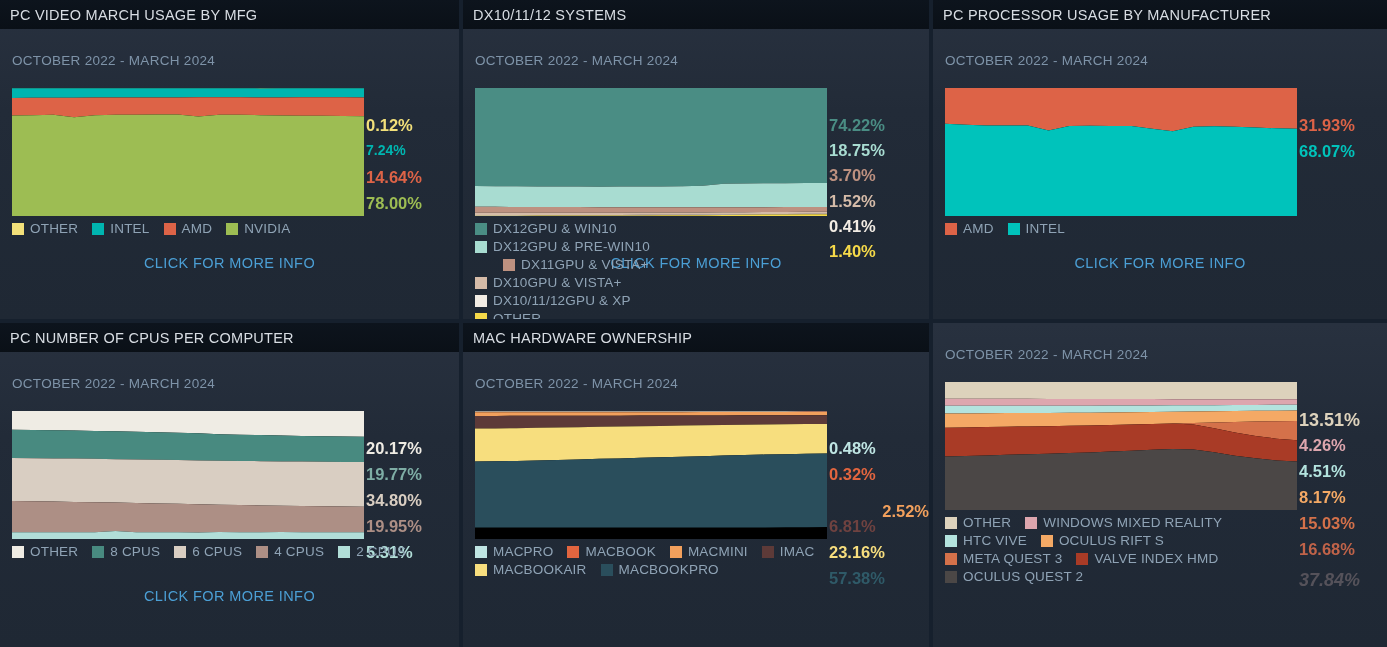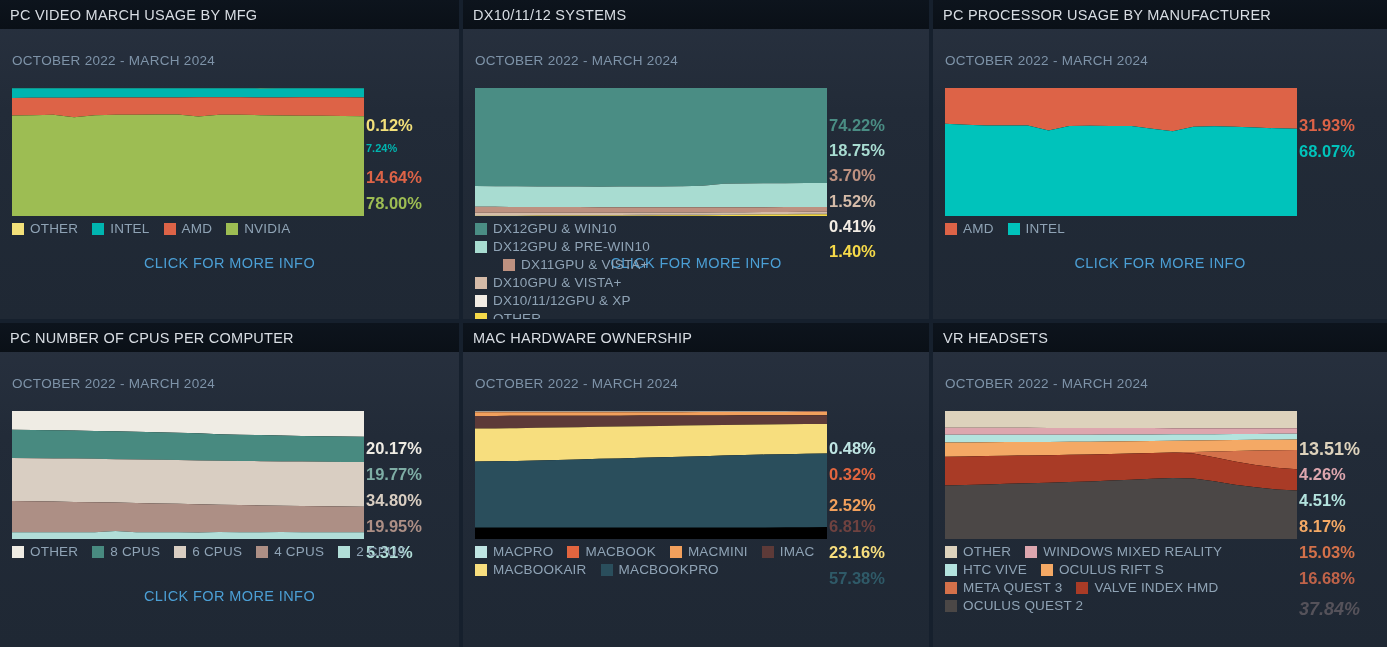--- a/index.html
+++ b/index.html
@@ -119,21 +119,21 @@
         <div class="chart-wrap" style="top: 59px;">
           <svg width="352" height="128" class="chart-svg">
             <rect x="0" y="0" width="352" height="128" fill="#000000"></rect>
             <path d="M 0.00 0.00 L 20.71 0.00 L 41.41 0.00 L 62.12 0.00 L 82.82 0.00 L 103.53 0.00 L 124.24 0.00 L 144.94 0.00 L 165.65 0.00 L 186.35 0.00 L 207.06 0.00 L 227.76 0.00 L 248.47 0.00 L 269.18 0.00 L 289.88 0.00 L 310.59 0.00 L 331.29 0.00 L 352.00 0.00 L 352.00 0.15 L 331.29 0.15 L 310.59 0.15 L 289.88 0.15 L 269.18 0.15 L 248.47 0.38 L 227.76 0.15 L 207.06 0.15 L 186.35 0.17 L 165.65 0.17 L 144.94 0.17 L 124.24 0.17 L 103.53 0.17 L 82.82 0.17 L 62.12 0.18 L 41.41 0.18 L 20.71 0.19 L 0.00 0.20 Z" fill="#f2e07a"></path>
             <path d="M 0.00 0.20 L 20.71 0.19 L 41.41 0.18 L 62.12 0.18 L 82.82 0.17 L 103.53 0.17 L 124.24 0.17 L 144.94 0.17 L 165.65 0.17 L 186.35 0.17 L 207.06 0.15 L 227.76 0.15 L 248.47 0.38 L 269.18 0.15 L 289.88 0.15 L 310.59 0.15 L 331.29 0.15 L 352.00 0.15 L 352.00 9.42 L 331.29 9.37 L 310.59 9.31 L 289.88 9.37 L 269.18 9.50 L 248.47 9.47 L 227.76 9.37 L 207.06 9.18 L 186.35 9.25 L 165.65 9.51 L 144.94 9.57 L 124.24 9.38 L 103.53 9.45 L 82.82 9.51 L 62.12 9.84 L 41.41 9.65 L 20.71 9.79 L 0.00 9.93 Z" fill="#00b5b0"></path>
             <path d="M 0.00 9.93 L 20.71 9.79 L 41.41 9.65 L 62.12 9.84 L 82.82 9.51 L 103.53 9.45 L 124.24 9.38 L 144.94 9.57 L 165.65 9.51 L 186.35 9.25 L 207.06 9.18 L 227.76 9.37 L 248.47 9.47 L 269.18 9.50 L 289.88 9.37 L 310.59 9.31 L 331.29 9.37 L 352.00 9.42 L 352.00 28.16 L 331.29 27.99 L 310.59 27.74 L 289.88 27.67 L 269.18 27.55 L 248.47 27.14 L 227.76 26.78 L 207.06 26.71 L 186.35 28.58 L 165.65 26.41 L 144.94 26.60 L 124.24 26.66 L 103.53 26.85 L 82.82 27.30 L 62.12 29.30 L 41.41 26.80 L 20.71 27.20 L 0.00 27.47 Z" fill="#dd6347"></path>
             <path d="M 0.00 27.47 L 20.71 27.20 L 41.41 26.80 L 62.12 29.30 L 82.82 27.30 L 103.53 26.85 L 124.24 26.66 L 144.94 26.60 L 165.65 26.41 L 186.35 28.58 L 207.06 26.71 L 227.76 26.78 L 248.47 27.14 L 269.18 27.55 L 289.88 27.67 L 310.59 27.74 L 331.29 27.99 L 352.00 28.16 L 352.00 128.00 L 331.29 128.00 L 310.59 128.00 L 289.88 128.00 L 269.18 128.00 L 248.47 128.00 L 227.76 128.00 L 207.06 128.00 L 186.35 128.00 L 165.65 128.00 L 144.94 128.00 L 124.24 128.00 L 103.53 128.00 L 82.82 128.00 L 62.12 128.00 L 41.41 128.00 L 20.71 128.00 L 0.00 128.00 Z" fill="#9dbd53"></path>
           </svg>
         </div>
         <div class="value-line" style="left: 366px; top: 87px; color: rgb(242, 224, 122); font-size: 16.5px; font-weight: bold;">0.12%</div>
-        <div class="value-line" style="left: 366px; top: 113px; color: rgb(0, 181, 176); font-size: 11px; font-weight: bold;">7.24%</div>
+        <div class="value-line" style="left: 366px; top: 113px; color: rgb(0, 181, 176); font-size: 14px; font-weight: bold;">7.24%</div>
         <div class="value-line" style="left: 366px; top: 139px; color: rgb(221, 99, 71); font-size: 16.5px; font-weight: bold;">14.64%</div>
         <div class="value-line" style="left: 366px; top: 165px; color: rgb(157, 189, 83); font-size: 16.5px; font-weight: bold;">78.00%</div>
         <div class="legend" style="left: 12px; top: 192px; width: 430px;">
           <div class="legend-item" style="margin-right: 14px; margin-bottom: 3px;">
             <span class="swatch" style="background: rgb(242, 224, 122);"></span>
             <span class="legend-label">OTHER</span>
           </div>
           <div class="legend-item" style="margin-right: 14px; margin-bottom: 3px;">
             <span class="swatch" style="background: rgb(0, 181, 176);"></span>
             <span class="legend-label">INTEL</span>
@@ -288,21 +288,21 @@
             <path d="M 0.00 0.00 L 20.71 0.00 L 41.41 0.00 L 62.12 0.00 L 82.82 0.00 L 103.53 0.00 L 124.24 0.00 L 144.94 0.00 L 165.65 0.00 L 186.35 0.00 L 207.06 0.00 L 227.76 0.00 L 248.47 0.00 L 269.18 0.00 L 289.88 0.00 L 310.59 0.00 L 331.29 0.00 L 352.00 0.00 L 352.00 0.61 L 331.29 0.61 L 310.59 0.63 L 289.88 0.64 L 269.18 0.64 L 248.47 0.65 L 227.76 0.67 L 207.06 0.68 L 186.35 0.69 L 165.65 0.70 L 144.94 0.72 L 124.24 0.73 L 103.53 0.74 L 82.82 0.76 L 62.12 0.77 L 41.41 0.78 L 20.71 0.79 L 0.00 0.79 Z" fill="#bfe5e3"></path>
             <path d="M 0.00 0.79 L 20.71 0.79 L 41.41 0.78 L 62.12 0.77 L 82.82 0.76 L 103.53 0.74 L 124.24 0.73 L 144.94 0.72 L 165.65 0.70 L 186.35 0.69 L 207.06 0.68 L 227.76 0.67 L 248.47 0.65 L 269.18 0.64 L 289.88 0.64 L 310.59 0.63 L 331.29 0.61 L 352.00 0.61 L 352.00 1.02 L 331.29 1.02 L 310.59 1.05 L 289.88 1.06 L 269.18 1.08 L 248.47 1.09 L 227.76 1.11 L 207.06 1.14 L 186.35 1.15 L 165.65 1.18 L 144.94 1.20 L 124.24 1.22 L 103.53 1.24 L 82.82 1.27 L 62.12 1.28 L 41.41 1.31 L 20.71 1.33 L 0.00 1.33 Z" fill="#e2653f"></path>
             <path d="M 0.00 1.33 L 20.71 1.33 L 41.41 1.31 L 62.12 1.28 L 82.82 1.27 L 103.53 1.24 L 124.24 1.22 L 144.94 1.20 L 165.65 1.18 L 186.35 1.15 L 207.06 1.14 L 227.76 1.11 L 248.47 1.09 L 269.18 1.08 L 289.88 1.06 L 310.59 1.05 L 331.29 1.02 L 352.00 1.02 L 352.00 4.25 L 331.29 4.26 L 310.59 4.30 L 289.88 4.33 L 269.18 4.36 L 248.47 4.39 L 227.76 4.44 L 207.06 4.49 L 186.35 4.53 L 165.65 4.58 L 144.94 4.63 L 124.24 4.67 L 103.53 4.72 L 82.82 4.77 L 62.12 4.81 L 41.41 4.85 L 20.71 4.90 L 0.00 4.92 Z" fill="#f2a05c"></path>
             <path d="M 0.00 4.92 L 20.71 4.90 L 41.41 4.85 L 62.12 4.81 L 82.82 4.77 L 103.53 4.72 L 124.24 4.67 L 144.94 4.63 L 165.65 4.58 L 186.35 4.53 L 207.06 4.49 L 227.76 4.44 L 248.47 4.39 L 269.18 4.36 L 289.88 4.33 L 310.59 4.30 L 331.29 4.26 L 352.00 4.25 L 352.00 12.97 L 331.29 13.09 L 310.59 13.26 L 289.88 13.48 L 269.18 13.71 L 248.47 13.99 L 227.76 14.30 L 207.06 14.60 L 186.35 14.90 L 165.65 15.21 L 144.94 15.58 L 124.24 15.87 L 103.53 16.18 L 82.82 16.55 L 62.12 16.84 L 41.41 17.14 L 20.71 17.38 L 0.00 17.59 Z" fill="#5d3a38"></path>
             <path d="M 0.00 17.59 L 20.71 17.38 L 41.41 17.14 L 62.12 16.84 L 82.82 16.55 L 103.53 16.18 L 124.24 15.87 L 144.94 15.58 L 165.65 15.21 L 186.35 14.90 L 207.06 14.60 L 227.76 14.30 L 248.47 13.99 L 269.18 13.71 L 289.88 13.48 L 310.59 13.26 L 331.29 13.09 L 352.00 12.97 L 352.00 42.61 L 331.29 42.85 L 310.59 43.15 L 289.88 43.56 L 269.18 44.04 L 248.47 44.58 L 227.76 45.15 L 207.06 45.71 L 186.35 46.26 L 165.65 46.82 L 144.94 47.39 L 124.24 47.87 L 103.53 48.44 L 82.82 49.06 L 62.12 49.48 L 41.41 49.91 L 20.71 50.28 L 0.00 50.61 Z" fill="#f7de7e"></path>
             <path d="M 0.00 50.61 L 20.71 50.28 L 41.41 49.91 L 62.12 49.48 L 82.82 49.06 L 103.53 48.44 L 124.24 47.87 L 144.94 47.39 L 165.65 46.82 L 186.35 46.26 L 207.06 45.71 L 227.76 45.15 L 248.47 44.58 L 269.18 44.04 L 289.88 43.56 L 310.59 43.15 L 331.29 42.85 L 352.00 42.61 L 352.00 116.06 L 331.29 116.13 L 310.59 116.30 L 289.88 116.45 L 269.18 116.49 L 248.47 116.52 L 227.76 116.57 L 207.06 116.62 L 186.35 116.53 L 165.65 116.58 L 144.94 116.51 L 124.24 116.48 L 103.53 116.53 L 82.82 116.52 L 62.12 116.56 L 41.41 116.60 L 20.71 116.58 L 0.00 116.53 Z" fill="#2a4e5c"></path>
           </svg>
         </div>
         <div class="value-line" style="left: 366px; top: 87px; color: rgb(191, 229, 227); font-size: 16.5px; font-weight: bold;">0.48%</div>
         <div class="value-line" style="left: 366px; top: 113px; color: rgb(226, 101, 63); font-size: 16.5px; font-weight: bold;">0.32%</div>
-        <div class="value-line" style="left: 366px; top: 144px; color: rgb(242, 160, 92); font-size: 16.5px; font-weight: bold;">2.52%</div>
+        <div class="value-line" style="left: 366px; top: 150px; color: rgb(242, 160, 92); font-size: 16.5px; font-weight: bold; text-align: right;">2.52%</div>
         <div class="value-line" style="left: 366px; top: 165px; color: rgb(111, 66, 64); font-size: 16.5px; font-weight: bold;">6.81%</div>
         <div class="value-line" style="left: 366px; top: 191px; color: rgb(247, 222, 126); font-size: 16.5px; font-weight: bold;">23.16%</div>
         <div class="value-line" style="left: 366px; top: 217px; color: rgb(47, 90, 104); font-size: 16.5px; font-weight: bold;">57.38%</div>
         <div class="legend" style="left: 12px; top: 192px; width: 400px;">
           <div class="legend-item" style="margin-right: 14px; margin-bottom: 3px;">
             <span class="swatch" style="background: rgb(191, 229, 227);"></span>
             <span class="legend-label">MACPRO</span>
           </div>
           <div class="legend-item" style="margin-right: 14px; margin-bottom: 3px;">
             <span class="swatch" style="background: rgb(226, 101, 63);"></span>
@@ -321,23 +321,20 @@
             <span class="legend-label">MACBOOKAIR</span>
           </div>
           <div class="legend-item" style="margin-right: 14px; margin-bottom: 3px;">
             <span class="swatch" style="background: rgb(42, 78, 92);"></span>
             <span class="legend-label">MACBOOKPRO</span>
           </div>
         </div>
       </div>
     </div>
     <div class="panel last-col last-row">
-      <div class="panel-header">
-        <div class="panel-title">VR HEADSETS</div>
-      </div>
       <div class="panel-body">
         <div class="date-range">OCTOBER 2022 - MARCH 2024</div>
         <div class="chart-wrap" style="top: 59px;">
           <svg width="352" height="128" class="chart-svg">
             <rect x="0" y="0" width="352" height="128" fill="#000000"></rect>
             <path d="M 0.00 0.00 L 20.71 0.00 L 41.41 0.00 L 62.12 0.00 L 82.82 0.00 L 103.53 0.00 L 124.24 0.00 L 144.94 0.00 L 165.65 0.00 L 186.35 0.00 L 207.06 0.00 L 227.76 0.00 L 248.47 0.00 L 269.18 0.00 L 289.88 0.00 L 310.59 0.00 L 331.29 0.00 L 352.00 0.00 L 352.00 17.29 L 331.29 17.28 L 310.59 17.25 L 289.88 17.22 L 269.18 17.22 L 248.47 17.15 L 227.76 17.15 L 207.06 17.09 L 186.35 17.02 L 165.65 17.02 L 144.94 16.96 L 124.24 16.90 L 103.53 16.90 L 82.82 16.83 L 62.12 16.77 L 41.41 16.77 L 20.71 16.70 L 0.00 16.64 Z" fill="#ddd2bc"></path>
             <path d="M 0.00 16.64 L 20.71 16.70 L 41.41 16.77 L 62.12 16.77 L 82.82 16.83 L 103.53 16.90 L 124.24 16.90 L 144.94 16.96 L 165.65 17.02 L 186.35 17.02 L 207.06 17.09 L 227.76 17.15 L 248.47 17.15 L 269.18 17.22 L 289.88 17.22 L 310.59 17.25 L 331.29 17.28 L 352.00 17.29 L 352.00 22.75 L 331.29 22.81 L 310.59 22.89 L 289.88 22.98 L 269.18 23.13 L 248.47 23.23 L 227.76 23.36 L 207.06 23.42 L 186.35 23.49 L 165.65 23.62 L 144.94 23.68 L 124.24 23.68 L 103.53 23.74 L 82.82 23.74 L 62.12 23.74 L 41.41 23.81 L 20.71 23.81 L 0.00 23.81 Z" fill="#dda6ae"></path>
             <path d="M 0.00 23.81 L 20.71 23.81 L 41.41 23.81 L 62.12 23.74 L 82.82 23.74 L 103.53 23.74 L 124.24 23.68 L 144.94 23.68 L 165.65 23.62 L 186.35 23.49 L 207.06 23.42 L 227.76 23.36 L 248.47 23.23 L 269.18 23.13 L 289.88 22.98 L 310.59 22.89 L 331.29 22.81 L 352.00 22.75 L 352.00 28.52 L 331.29 28.63 L 310.59 28.77 L 289.88 28.97 L 269.18 29.25 L 248.47 29.50 L 227.76 29.76 L 207.06 29.98 L 186.35 30.17 L 165.65 30.43 L 144.94 30.64 L 124.24 30.75 L 103.53 30.91 L 82.82 31.01 L 62.12 31.12 L 41.41 31.28 L 20.71 31.39 L 0.00 31.49 Z" fill="#b3e3de"></path>
             <path d="M 0.00 31.49 L 20.71 31.39 L 41.41 31.28 L 62.12 31.12 L 82.82 31.01 L 103.53 30.91 L 124.24 30.75 L 144.94 30.64 L 165.65 30.43 L 186.35 30.17 L 207.06 29.98 L 227.76 29.76 L 248.47 29.50 L 269.18 29.25 L 289.88 28.97 L 310.59 28.77 L 331.29 28.63 L 352.00 28.52 L 352.00 38.98 L 331.29 39.23 L 310.59 39.55 L 289.88 39.97 L 269.18 40.51 L 248.47 41.09 L 227.76 41.60 L 207.06 42.07 L 186.35 42.52 L 165.65 43.03 L 144.94 43.51 L 124.24 43.80 L 103.53 44.16 L 82.82 44.45 L 62.12 44.75 L 41.41 45.11 L 20.71 45.40 L 0.00 45.70 Z" fill="#f4a965"></path>
             <path d="M 0.00 45.70 L 20.71 45.40 L 41.41 45.11 L 62.12 44.75 L 82.82 44.45 L 103.53 44.16 L 124.24 43.80 L 144.94 43.51 L 165.65 43.03 L 186.35 42.52 L 207.06 42.07 L 227.76 41.60 L 248.47 41.09 L 269.18 40.51 L 289.88 39.97 L 310.59 39.55 L 331.29 39.23 L 352.00 38.98 L 352.00 58.21 L 331.29 56.64 L 310.59 53.89 L 289.88 50.47 L 269.18 46.27 L 248.47 42.62 L 227.76 41.60 L 207.06 42.07 L 186.35 42.52 L 165.65 43.03 L 144.94 43.51 L 124.24 43.80 L 103.53 44.16 L 82.82 44.45 L 62.12 44.75 L 41.41 45.11 L 20.71 45.40 L 0.00 45.70 Z" fill="#d4714a"></path>

